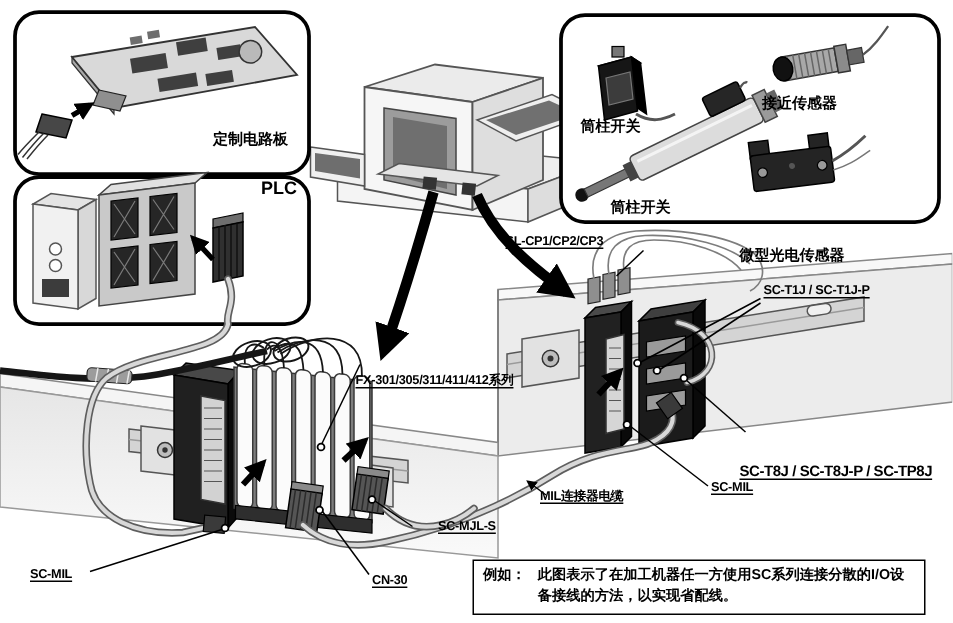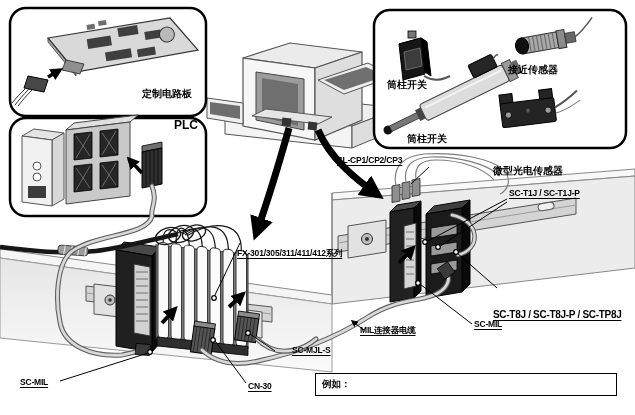--- a/index.html
+++ b/index.html
@@ -321,15 +321,16 @@
 <div class="lbl u" style="left:509px;top:189px;">SC-T1J / SC-T1J-P</div>
 <div class="lbl u tight" style="left:493px;top:285px;">SC-T8J / SC-T8J-P / SC-TP8J</div>
 <div class="lbl u" style="left:474px;top:320px;">SC-MIL</div>
 <div class="lbl u" style="left:360px;top:326px;">MIL连接器电缆</div>
 <div class="lbl u" style="left:277px;top:346px;margin-left:15px;">SC-MJL-S</div>
 <div class="lbl u" style="left:248px;top:382px;">CN-30</div>
 <div class="lbl u" style="left:20px;top:378px;">SC-MIL</div>
 
 <div class="note">
   <span class="pfx">例如：</span>
+  <span>此图表示了在加工机器任一方使用SC系列连接分散的I/O设备接线的方法，以实现省配线。</span>
 </div>
 
 </div>
 
 </body></html>

